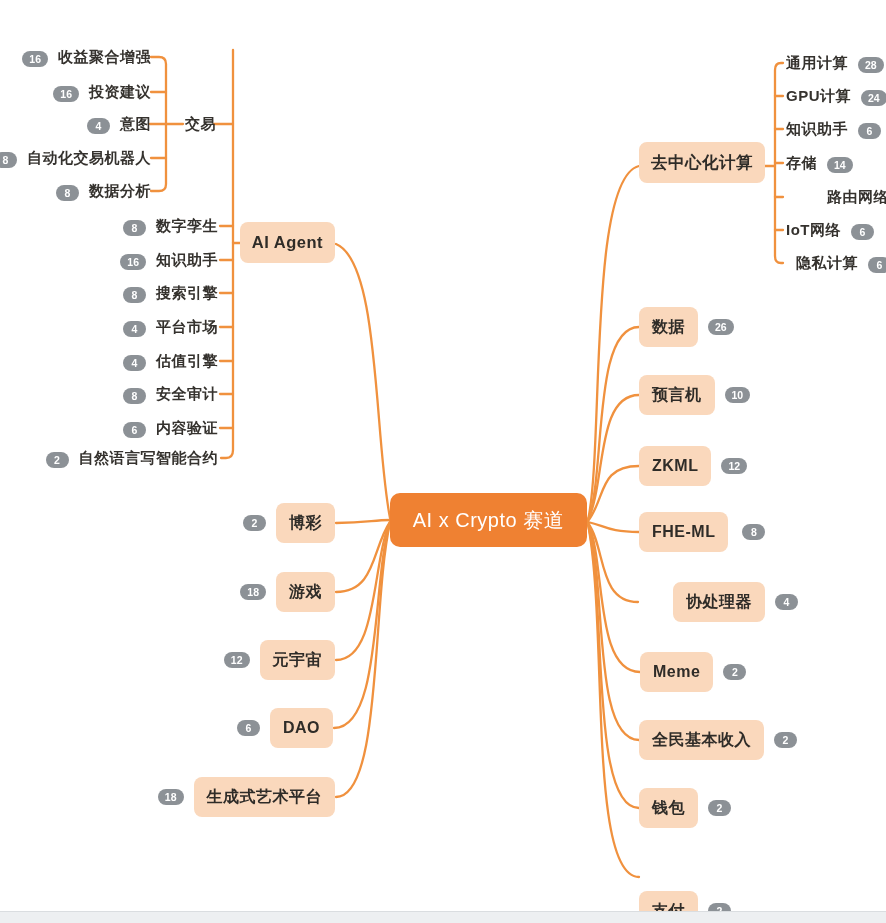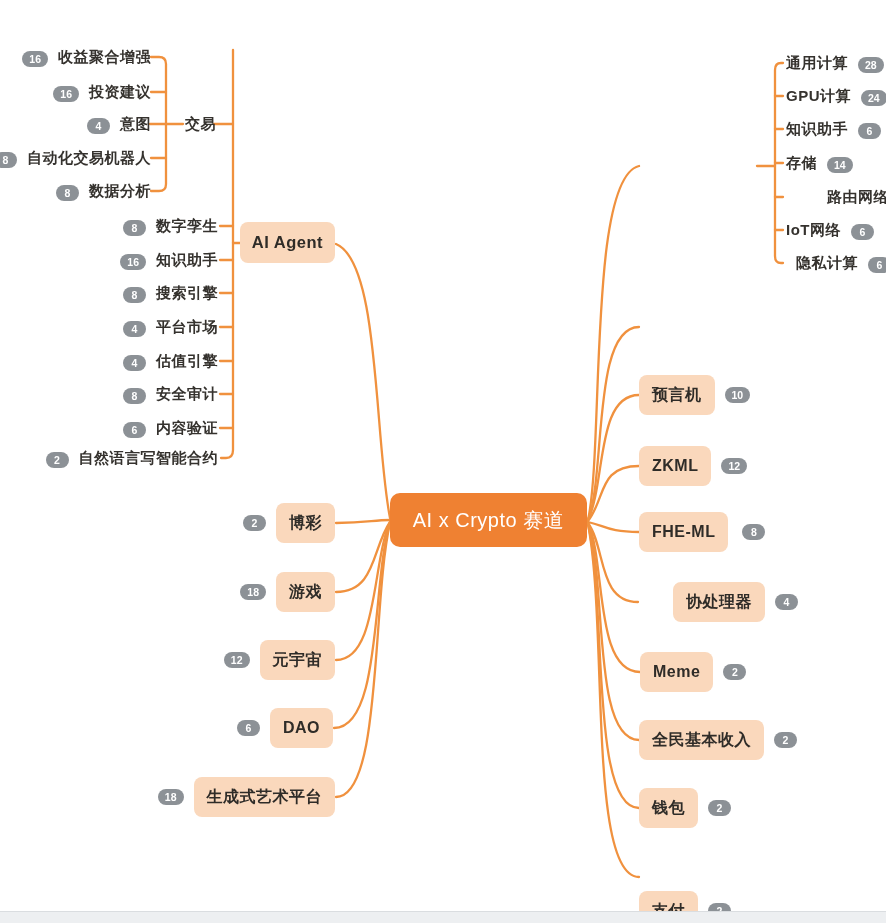--- a/index.html
+++ b/index.html
@@ -161,20 +161,23 @@
     <span class="badge">6</span>
     <span class="box">DAO</span>
   </div>
   <div class="boxrow" style="top:777px;right:551px;">
     <span class="badge">18</span>
     <span class="box">生成式艺术平台</span>
   </div>
 
   <div class="root">AI x Crypto 赛道</div>
 
+  <div class="boxrow" style="top:142px;left:639px;">
+    <span class="box big">去中心化计算</span>
+  </div>
 
   <div class="leaf-row" style="top:53px;left:786px;">
     <span class="leaf-label">通用计算</span>
     <span class="badge">28</span>
   </div>
   <div class="leaf-row" style="top:86px;left:786px;">
     <span class="leaf-label">GPU计算</span>
     <span class="badge">24</span>
   </div>
   <div class="leaf-row" style="top:119px;left:786px;">
@@ -191,20 +194,24 @@
   </div>
   <div class="leaf-row" style="top:220px;left:786px;">
     <span class="leaf-label">IoT网络</span>
     <span class="badge">6</span>
   </div>
   <div class="leaf-row" style="top:253px;left:786px;padding-left:10px;">
     <span class="leaf-label">隐私计算</span>
     <span class="badge">6</span>
   </div>
 
+  <div class="boxrow" style="top:307px;left:639px;">
+    <span class="box">数据</span>
+    <span class="badge">26</span>
+  </div>
   <div class="boxrow" style="top:375px;left:639px;">
     <span class="box">预言机</span>
     <span class="badge">10</span>
   </div>
   <div class="boxrow" style="top:446px;left:639px;">
     <span class="box">ZKML</span>
     <span class="badge">12</span>
   </div>
   <div class="boxrow" style="top:512px;left:639px;gap:14px;">
     <span class="box">FHE-ML</span>

